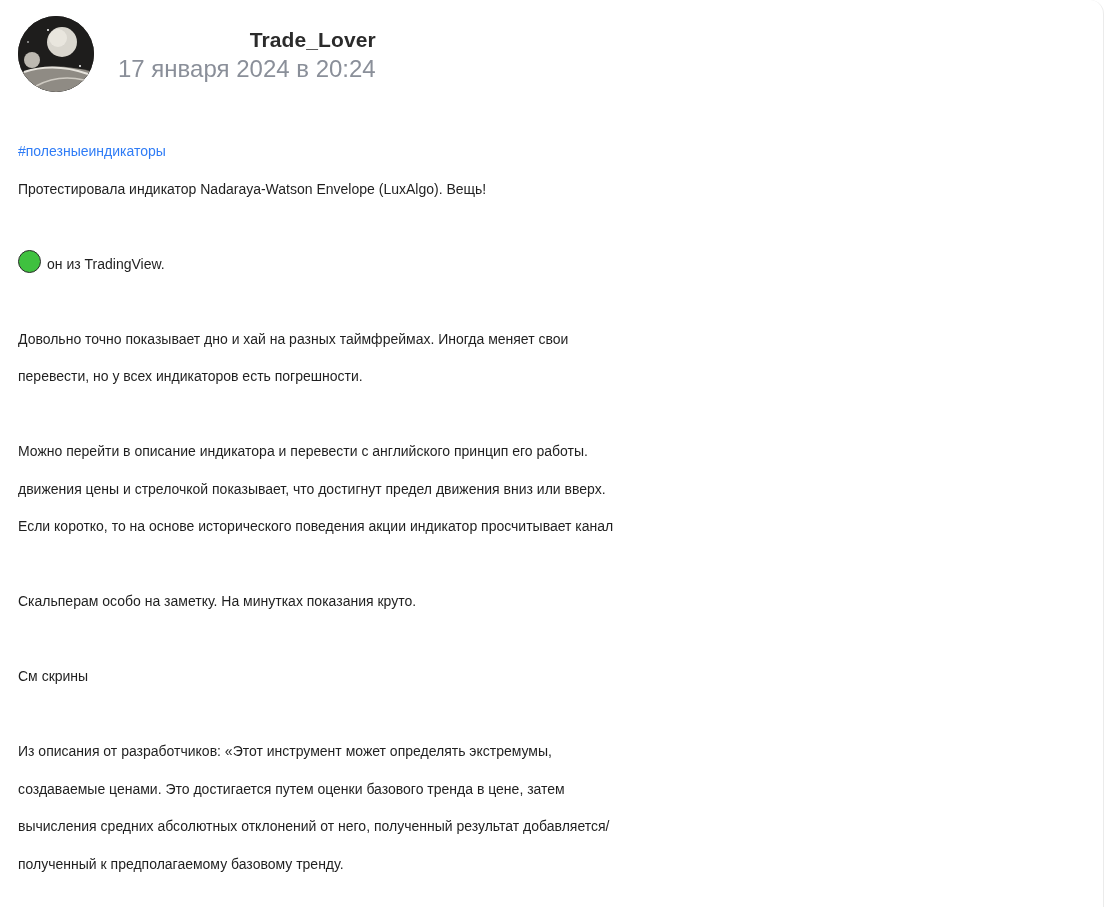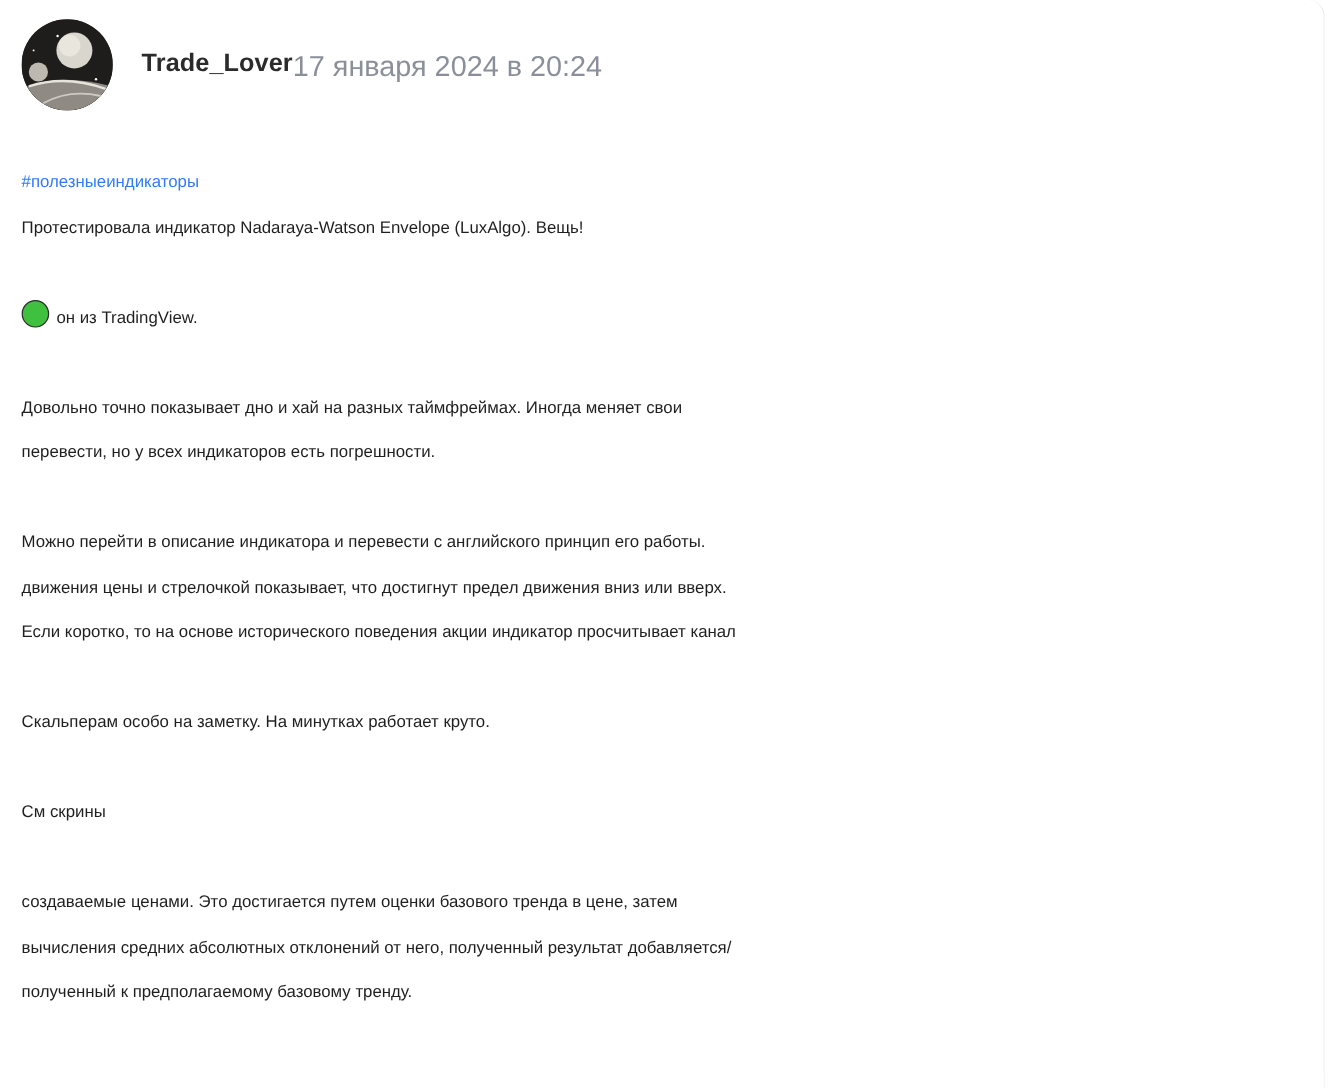--- a/index.html
+++ b/index.html
@@ -40,22 +40,23 @@
       overflow: hidden;
       background: radial-gradient(circle at 62% 35%, #e8e6e0 0 14%, #8d8a84 16%, #2a2826 22%),
                   #1e1d1c;
       position: relative;
       flex: none;
     }
     .avatar svg { display: block; }
     .author-block {
       margin-left: 24px;
       display: flex;
-      flex-direction: row;
+      flex-direction: column;
       margin-top: -2px;
+      text-align: right;
     }
     .author-name {
       font-size: 21px;
       font-weight: bold;
       color: #2b2b2b;
       line-height: 26px;
       letter-spacing: 0.1px;
     }
     .post-date {
       font-size: 24px;
@@ -123,22 +124,23 @@
     <div class="gap"></div>
     <p class="para"><span class="emoji-green"></span><span>он из TradingView.</span></p>
     <div class="gap"></div>
     <p class="para">Довольно точно показывает дно и хай на разных таймфреймах. Иногда меняет свои</p>
     <p class="para">перевести, но у всех индикаторов есть погрешности.</p>
     <div class="gap"></div>
     <p class="para">Можно перейти в описание индикатора и перевести с английского принцип его работы.</p>
     <p class="para">движения цены и стрелочкой показывает, что достигнут предел движения вниз или вверх.</p>
     <p class="para">Если коротко, то на основе исторического поведения акции индикатор просчитывает канал</p>
     <div class="gap"></div>
-    <p class="para">Скальперам особо на заметку. На минутках работает круто.</p>
+    <p class="para">Скальперам особо на заметку. На минутках показания круто.</p>
     <div class="gap"></div>
     <p class="para">См скрины</p>
     <div class="gap"></div>
+    <p class="para">Из описания от разработчиков: «Этот инструмент может определять экстремумы,</p>
     <p class="para">создаваемые ценами. Это достигается путем оценки базового тренда в цене, затем</p>
     <p class="para">вычисления средних абсолютных отклонений от него, полученный результат добавляется/</p>
     <p class="para">полученный к предполагаемому базовому тренду.</p>
   </div>
 
 </div>
 
 </body></html>

